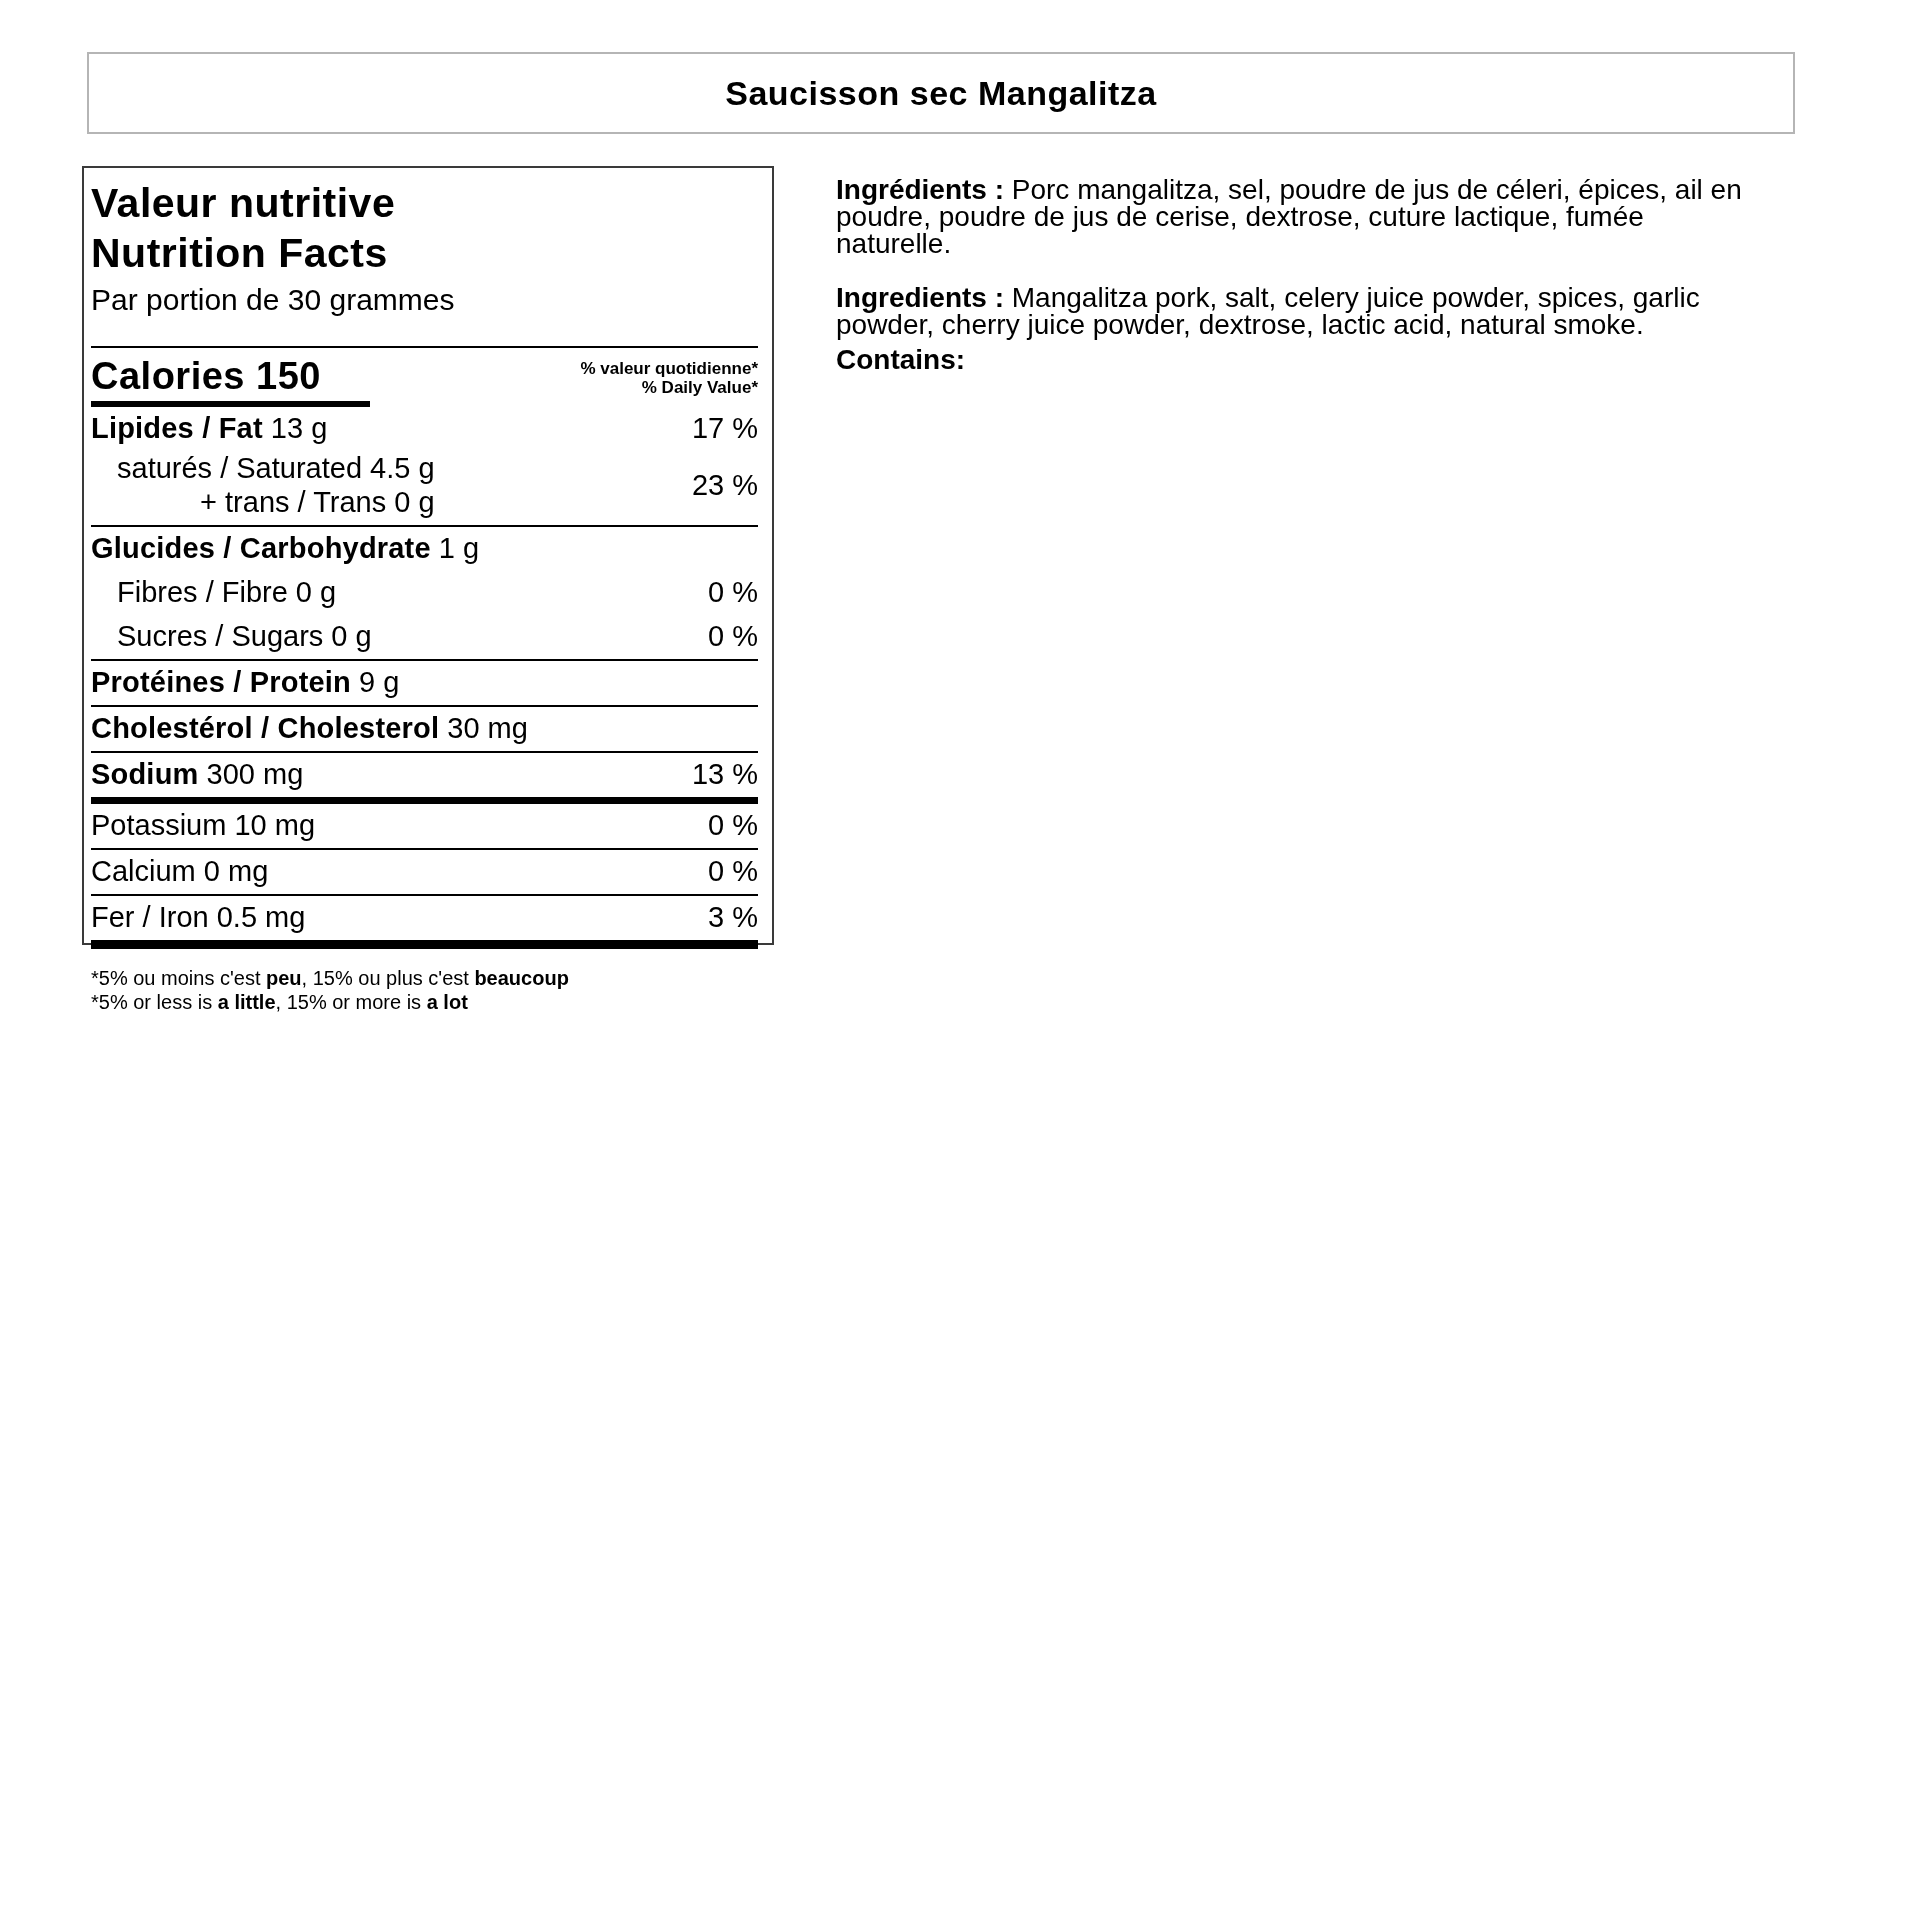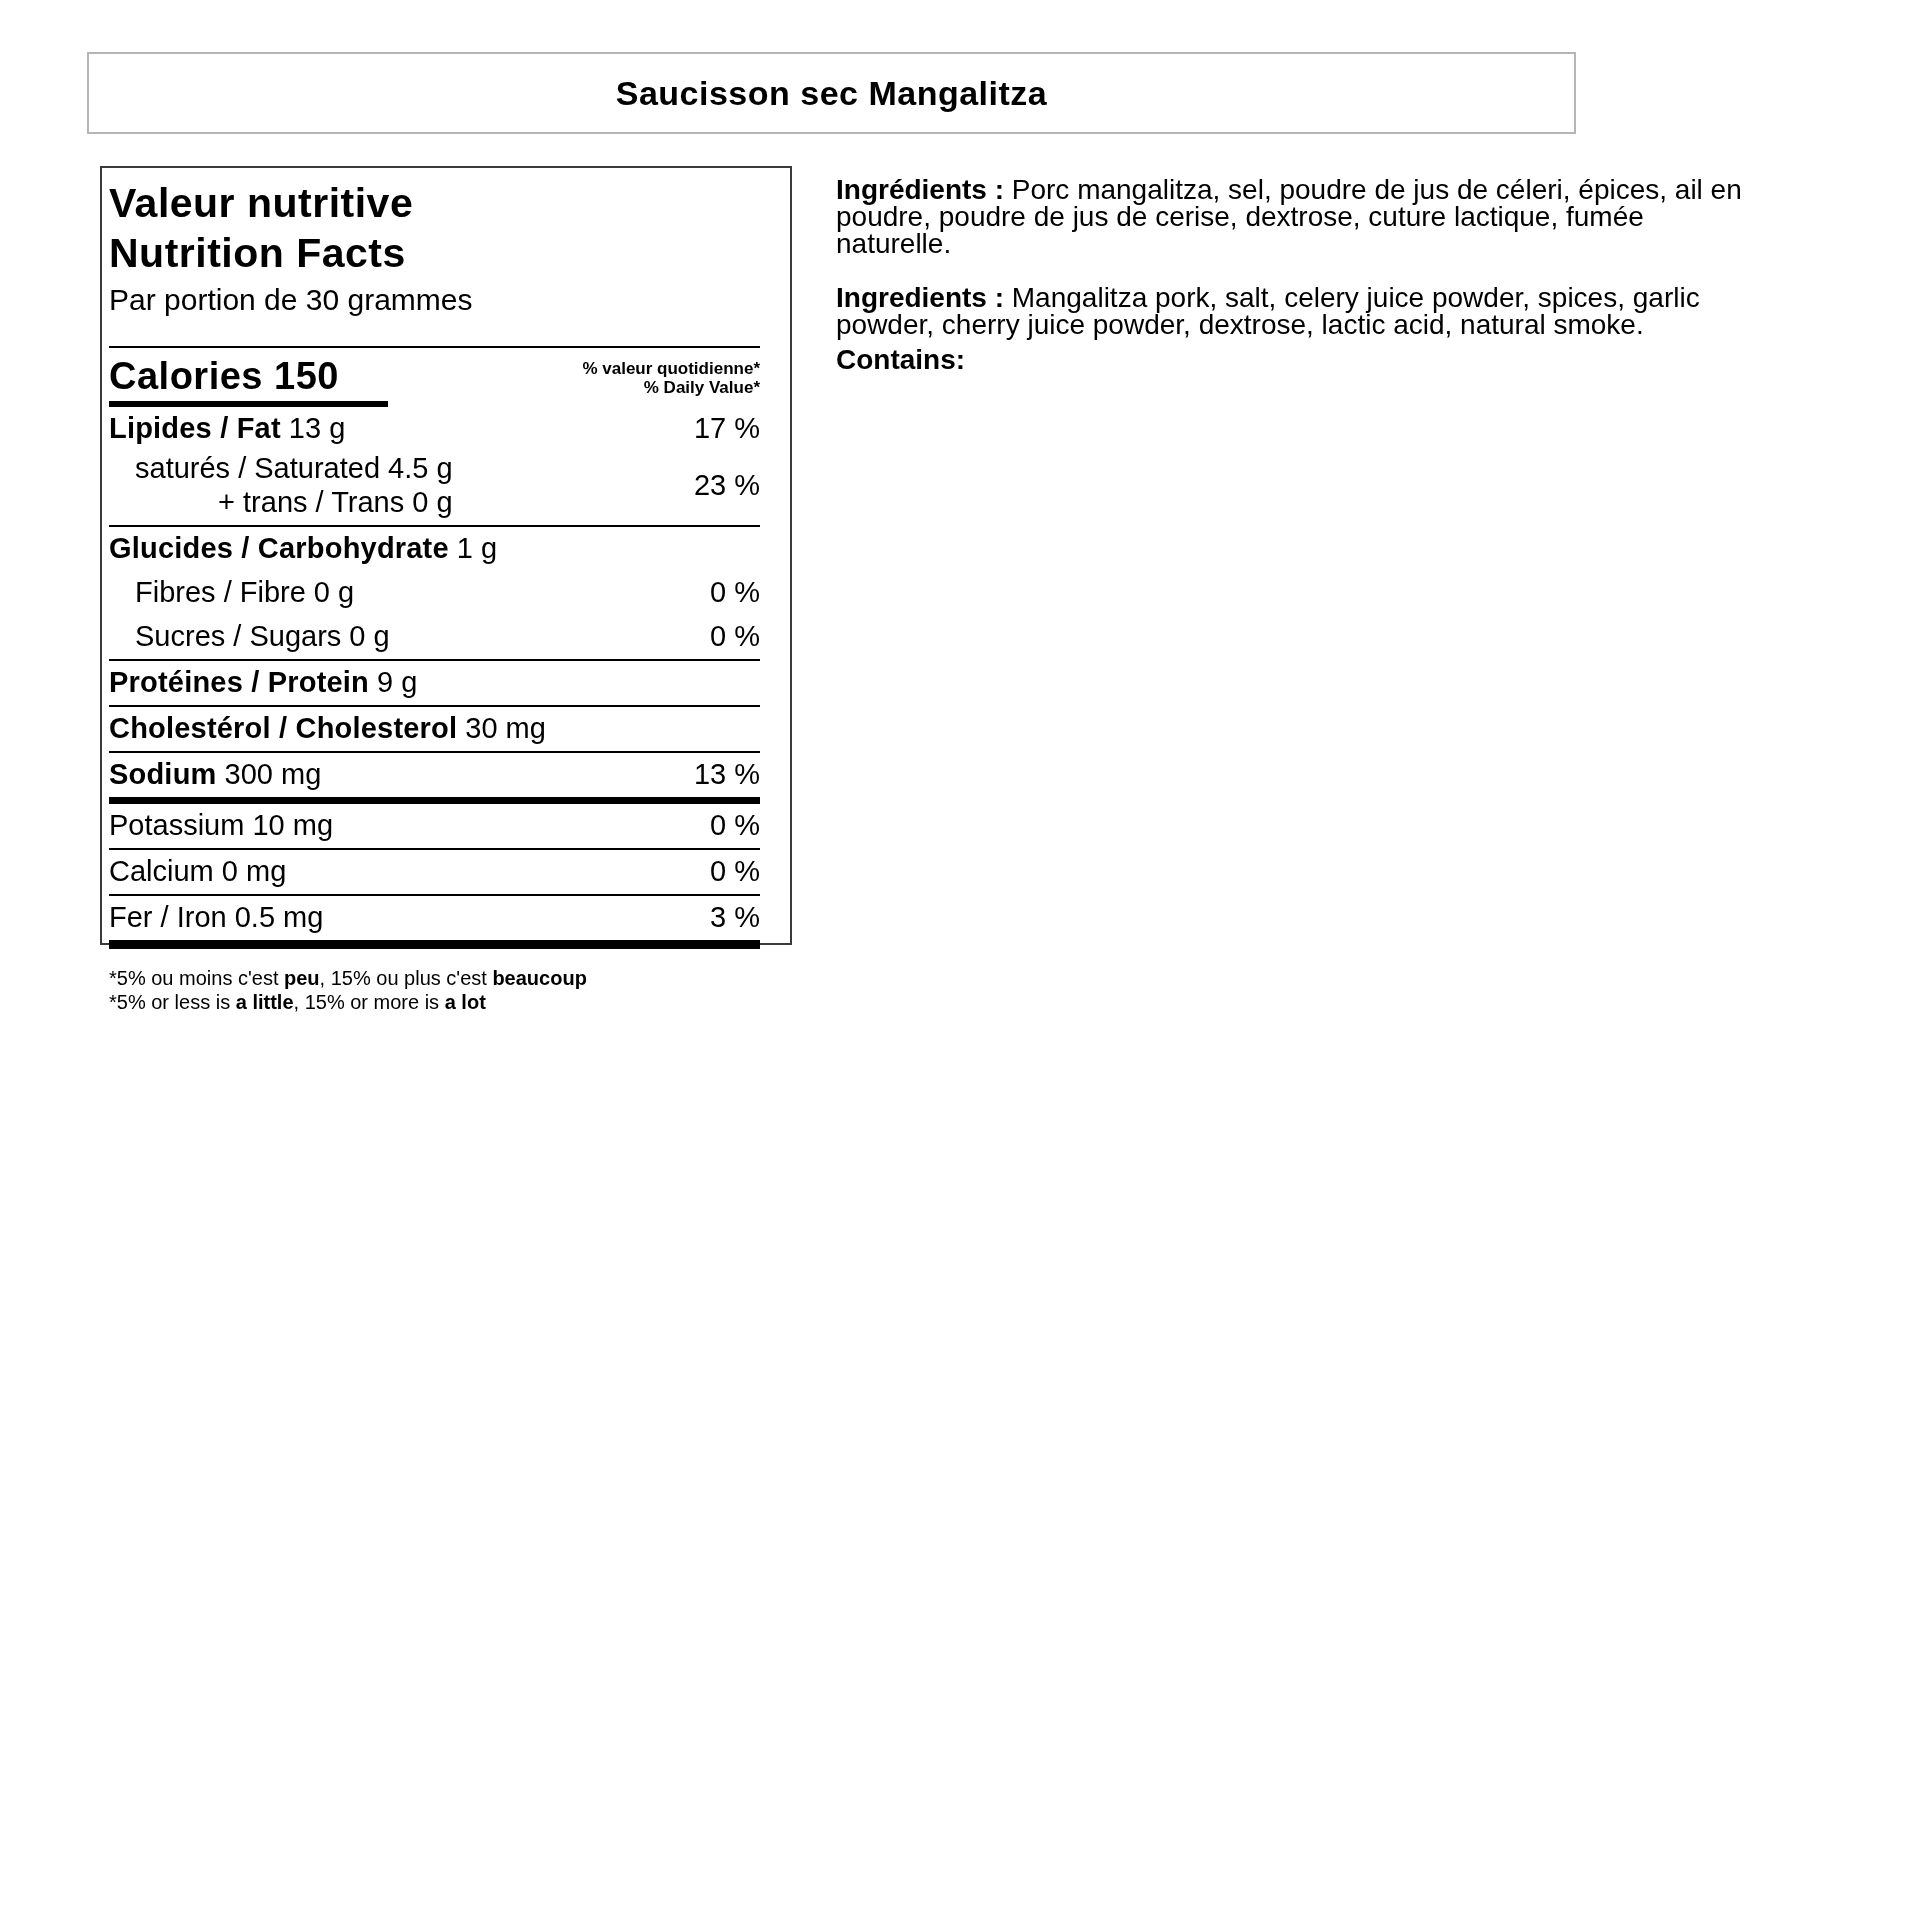--- a/index.html
+++ b/index.html
@@ -1,27 +1,27 @@
 <!DOCTYPE html>
 <html><head>
 <meta charset="utf-8">
 <style>
   html,body{margin:0;padding:0;background:#ffffff;}
   body{width:1927px;height:1927px;position:relative;font-family:"Liberation Sans",sans-serif;color:#000;}
 
   
-  .title-box{position:absolute;left:87px;top:52px;width:1489px;height:82px;
+  .title-box{position:absolute;left:87px;top:52px;width:1708px;height:82px;
     border:2px solid #b5b5b5;box-sizing:border-box;background:#fff;
     display:flex;align-items:center;justify-content:center;}
   .title-box .title{font-size:34px;font-weight:bold;letter-spacing:0.5px;}
 
   
-  .nft{position:absolute;left:100px;top:166px;width:692px;height:779px;
+  .nft{position:absolute;left:82px;top:166px;width:692px;height:779px;
     border:2px solid #3a3a3a;box-sizing:border-box;background:#fff;
-    padding:10px 30px 0 7px;}
+    padding:10px 14px 0 7px;}
   .nft-title{font-size:41px;font-weight:bold;line-height:50px;letter-spacing:0.5px;}
   .serving{font-size:30px;line-height:40px;margin-top:2px;}
   .gap-before-rule{height:26px;}
   .hr{border-top:2px solid #000;}
   .hr.mid{border-top:7px solid #000;}
   .hr.big{border-top:9px solid #000;}
 
   .cal-row{display:flex;justify-content:space-between;padding-top:7px;}
   .cal-text{font-size:38px;font-weight:bold;letter-spacing:0.5px;}
   .cal-underline{height:6px;background:#000;width:279px;margin-top:3px;}

